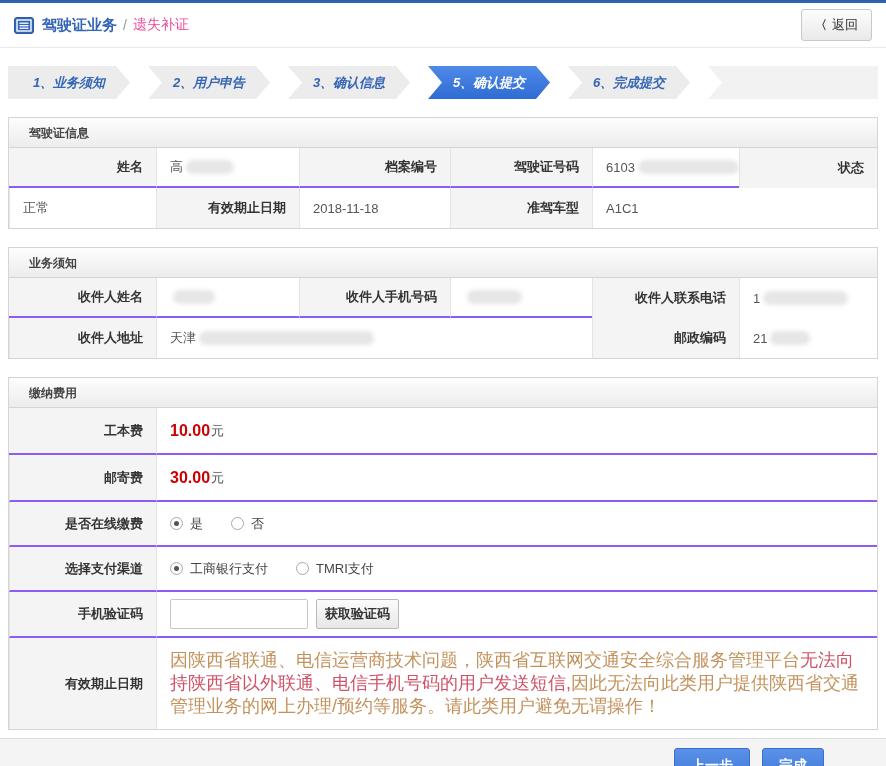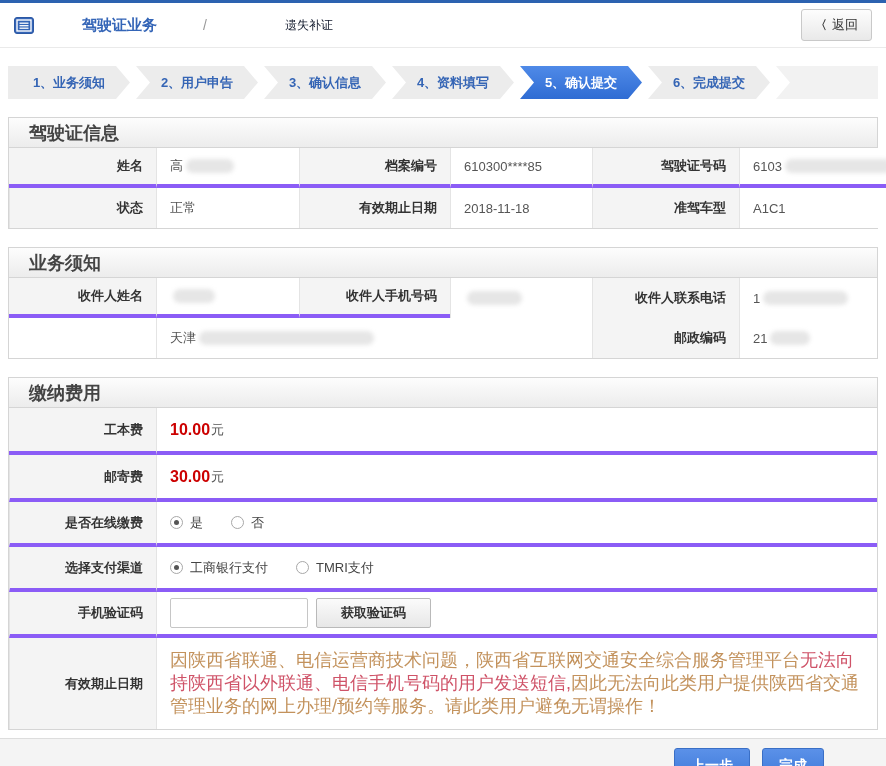--- a/index.html
+++ b/index.html
@@ -5,69 +5,69 @@
   * { box-sizing: border-box; margin: 0; padding: 0; }
   html,body { background:#fff; }
   body {
     width: 886px; min-height: 766px; margin: 0 auto;
     font-family: "Liberation Sans", "DejaVu Sans", sans-serif;
     color:#333; font-size:13px;
   }
   .topline { height:3px; background:#2c62b0; }
 
   
-  .hdr { height:45px; display:flex; align-items:center; padding:0 14px; border-bottom:1px solid #eaeaea;gap:40px; }
+  .hdr { height:45px; display:flex; align-items:center; padding:0 14px; border-bottom:1px solid #eaeaea; }
   .hdr .icon { display:inline-flex; margin-right:8px; }
   .hdr .title { color:#3465b7; font-size:15px; font-weight:bold; }
   .hdr .divider { color:#999; margin:0 6px; font-size:14px; }
-  .hdr .subtitle { color:#0f172a; font-size:12px;margin-left:32px; }
+  .hdr .subtitle { color:#ec4899; font-size:14px; }
   .hdr .spacer { flex:1; }
   .btn-back {
     border:1px solid #c9c9c9; border-radius:3px; background:linear-gradient(#fdfdfd,#e9e9e9);
     padding:6px 13px; font-size:13px; color:#333; cursor:pointer; display:flex; align-items:center; gap:5px;
   }
   .btn-back .chev { font-size:12px; color:#333; font-weight:bold; }
 
   
-  .steps { display:flex; gap:6px; margin:18px 8px 0; height:33px; }
+  .steps { display:flex; gap:18px; margin:18px 8px 0; height:33px;font-style:italic; }
   .step {
     width:122px; background:#ececec; color:#3565b5; font-weight:bold; font-size:13px;
     display:flex; align-items:center; justify-content:center;
     clip-path: polygon(0 0, calc(100% - 14px) 0, 100% 50%, calc(100% - 14px) 100%, 0 100%, 14px 50%);
   }
   .step.first { clip-path: polygon(0 0, calc(100% - 14px) 0, 100% 50%, calc(100% - 14px) 100%, 0 100%); }
   .step.active { background:linear-gradient(#4f8ae8,#2f6cd3); color:#fff; }
   .step-fill { flex:1; background:#f2f2f2;
     clip-path: polygon(0 0, 100% 0, 100% 100%, 0 100%, 14px 50%); }
 
   
   .section { margin:18px 8px 0; border:1px solid #d5d5d5; }
   .sec-hd {
-    height:30px; line-height:30px; padding-left:20px; font-size:18px; color:#444; font-weight:bold;
+    height:30px; line-height:30px; padding-left:20px; font-size:12px; color:#444; font-weight:bold;
     background:linear-gradient(#fdfdfd,#ececec); border-bottom:1px solid #d5d5d5;font-family:Liberation Serif, serif;
   }
   .grid6 { display:grid; grid-template-columns:147px 143px 151px 142px 147px 1fr; }
   .grid2 { display:grid; grid-template-columns:147px 1fr; }
-  .cell { min-height:40px; display:flex; align-items:center; font-size:13px; border-bottom:4px solid #8b5cf6; }
+  .cell { min-height:40px; display:flex; align-items:center; font-size:13px; border-bottom:2px solid #8b5cf6; }
   .grid6 > .cell:nth-last-child(-n+6), .grid2 > .cell:nth-last-child(-n+2) { border-bottom:none; }
   .cell.lab { background:#f4f4f4; justify-content:flex-end; padding-right:13px; color:#333; font-weight:bold; text-align:right; }
   .cell.val { background:#fff; padding-left:13px; color:#555; border-left:1px solid #e4e4e4; }
   .cell.lab + .cell.lab, .cell.val + .cell.lab { border-left:1px solid #e4e4e4; }
   .cell.tall { min-height:47px; }
   .redact { display:inline-block; height:14px; background:#e6e6e6; border-radius:7px; filter:blur(2px); margin-left:3px; vertical-align:middle; }
 
   .fee-amt { color:#cc0000; font-weight:bold; font-size:16px;text-align:center; }
   .fee-unit { color:#555; font-size:13px; margin-left:1px; }
 
   .radio { width:13px; height:13px; border:1px solid #a8a8a8; border-radius:50%; background:#fff; position:relative; display:inline-block; cursor:pointer; flex:none; }
   .radio.checked::after { content:""; position:absolute; left:3px; top:3px; right:3px; bottom:3px; background:#555; border-radius:50%; }
   .opt { display:inline-flex; align-items:center; gap:7px; margin-right:28px; color:#444; cursor:pointer; }
 
   .code-input { width:138px; height:30px; border:1px solid #c6c6c6; border-radius:2px; padding:0 8px; font-size:13px; color:#333; }
-  .btn-code { margin-left:8px; height:30px; padding:0 24px; font-size:13px; font-weight:bold; color:#333;
+  .btn-code { margin-left:8px; height:30px; padding:0 8px; font-size:13px; font-weight:bold; color:#333;
     background:linear-gradient(#fbfbfb,#e7e7e7); border:1px solid #b9b9b9; border-radius:2px; cursor:pointer; }
 
   .cell.notice-val { display:block; padding:11px 14px 11px 13px; line-height:23px; font-size:18px; }
   .nt-a { color:#c3925c; } .nt-b { color:#cf5368; }
 
   
   .footer { margin-top:8px; height:55px; background:#f4f4f4; border-top:1px solid #ddd; border-bottom:1px solid #e8e8e8;
     display:flex; align-items:center; justify-content:flex-end; padding-right:62px; gap:12px; }
   .btn-blue { background:linear-gradient(#5b91e8,#3a76d8); border:1px solid #3a6fc6; border-radius:3px;
     color:#fff; font-weight:bold; font-size:14px; padding:8px 16px; cursor:pointer; }
@@ -94,38 +94,34 @@
   <button class="btn-back">
     <span class="chev">〈</span>
     <span>返回</span>
   </button>
 </div>
 
 <div class="steps">
   <div class="step first">1、业务须知</div>
   <div class="step">2、用户申告</div>
   <div class="step">3、确认信息</div>
-  <div class="step">4、资料填写</div>
   <div class="step active">5、确认提交</div>
   <div class="step">6、完成提交</div>
   <div class="step-fill"></div>
 </div>
 
 <div class="section">
   <div class="sec-hd">驾驶证信息</div>
   <div class="grid6">
     <div class="cell lab">姓名</div>
     <div class="cell val">
       <span>高</span>
         <span class="redact" style="width:48px"></span>
     </div>
     <div class="cell lab">档案编号</div>
-    <div class="cell val">
-        <span>610300****85</span>
-      </div>
     <div class="cell lab">驾驶证号码</div>
     <div class="cell val">
       <span>6103</span>
         <span class="redact" style="width:108px"></span>
     </div>
 
     <div class="cell lab">状态</div>
     <div class="cell val">
         <span>正常</span>
       </div>
@@ -152,20 +148,21 @@
     <div class="cell val">
       <span></span>
         <span class="redact" style="width:55px"></span>
     </div>
     <div class="cell lab">收件人联系电话</div>
     <div class="cell val">
       <span>1</span>
         <span class="redact" style="width:85px"></span>
     </div>
 
+    <div class="cell lab">收件人地址</div>
     <div class="cell val" style="grid-column:2 / 5">
       <span>天津</span>
         <span class="redact" style="width:175px"></span>
     </div>
     <div class="cell lab">邮政编码</div>
     <div class="cell val">
       <span>21</span>
         <span class="redact" style="width:40px"></span>
     </div>
   </div>

